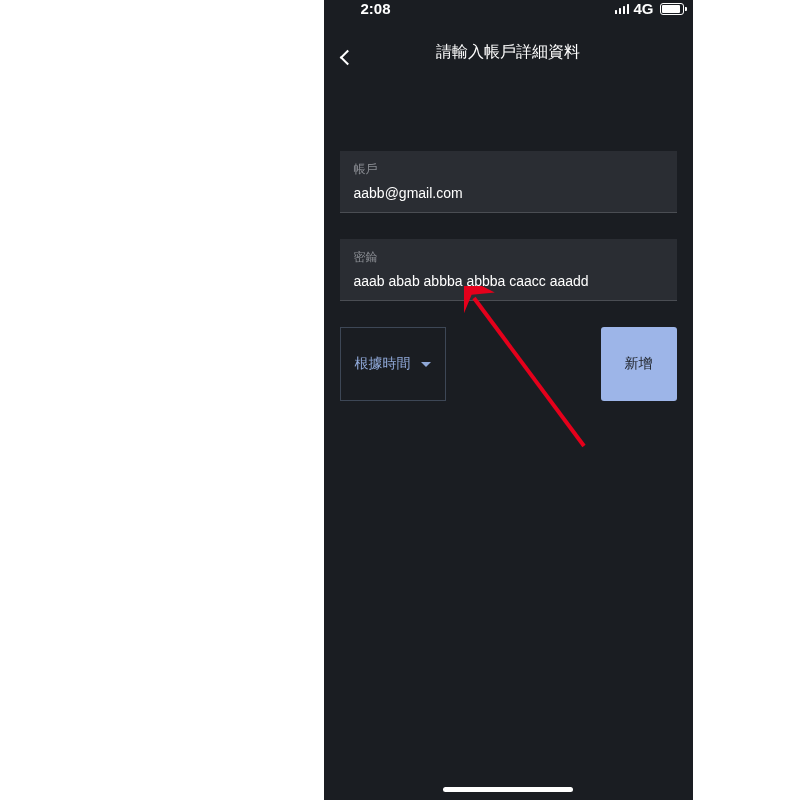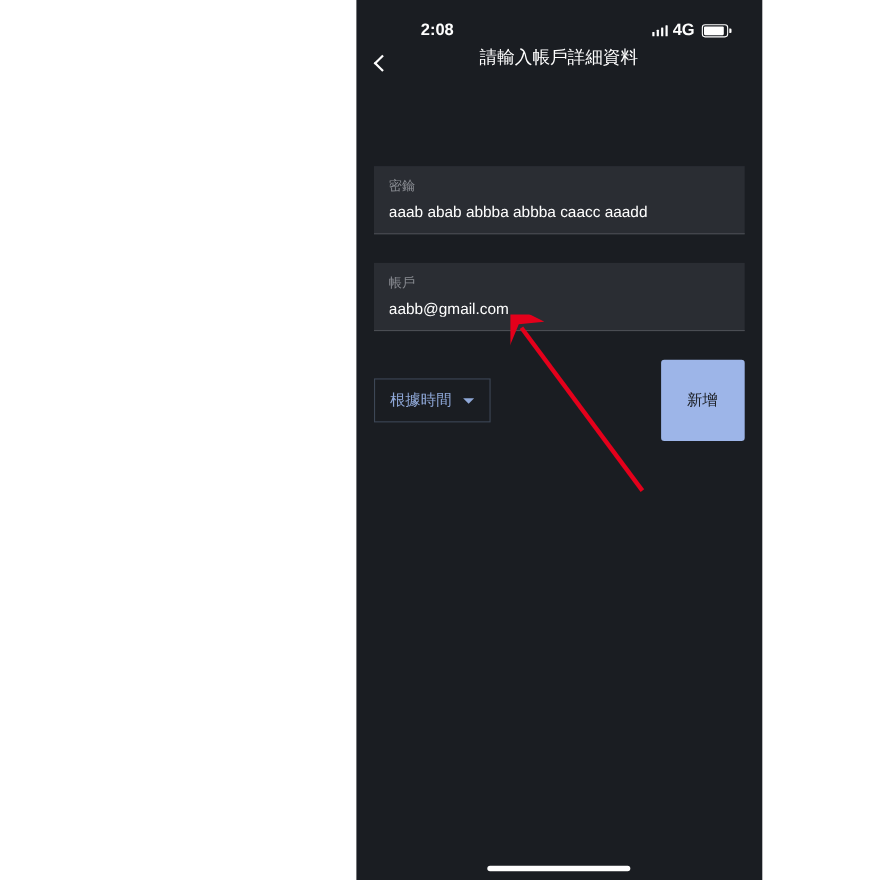--- a/index.html
+++ b/index.html
@@ -21,22 +21,22 @@
       height: 800px;
       background: #1a1d22;
       position: relative;
       overflow: hidden;
       margin-left: 216px;
     }
     .status-bar {
       height: 36px;
       display: flex;
       justify-content: space-between;
-      align-items: flex-end;
-      padding: 0 31px;
+      align-items: flex-start;
+      padding: 0 9px;
       color: #fff;
       font-size: 15px;
       font-weight: 600;
     }
     .status-left {
       padding-left: 28px;
     }
     .status-right {
       display: flex;
       align-items: center;
@@ -127,21 +127,20 @@
       font-size: 14px;
       font-weight: 500;
       background: transparent;
       border: none;
       width: 100%;
       outline: none;
     }
     .action-row {
       display: flex;
       justify-content: space-between;
-      align-items: center;
       margin-top: 18px;
     }
     .dropdown-btn {
       border: 1px solid #3d4756;
       background: transparent;
       color: #8fa8d8;
       font-size: 14px;
       padding: 10px 14px;
       display: flex;
       align-items: center;
@@ -204,27 +203,27 @@
   </div>
 
   <div class="nav-bar">
     <div class="back-chevron"></div>
     <div class="nav-title">請輸入帳戶詳細資料</div>
   </div>
 
   <div class="content">
 
     <div class="input-group">
+      <span class="input-label">帳戶</span>
+      <input class="input-value" value="aabb@gmail.com" style="">
+    </div>
+
+    <div class="input-group">
       <span class="input-label">密錀</span>
       <input class="input-value" value="aaab abab abbba abbba caacc aaadd" style="">
-    </div>
-
-    <div class="input-group">
-      <span class="input-label">帳戶</span>
-      <input class="input-value" value="aabb@gmail.com" style="">
     </div>
 
     <div class="action-row">
       <button class="dropdown-btn">
         <span>根據時間</span>
         <span class="dropdown-caret"></span>
       </button>
       <button class="primary-btn">新增</button>
     </div>
 

